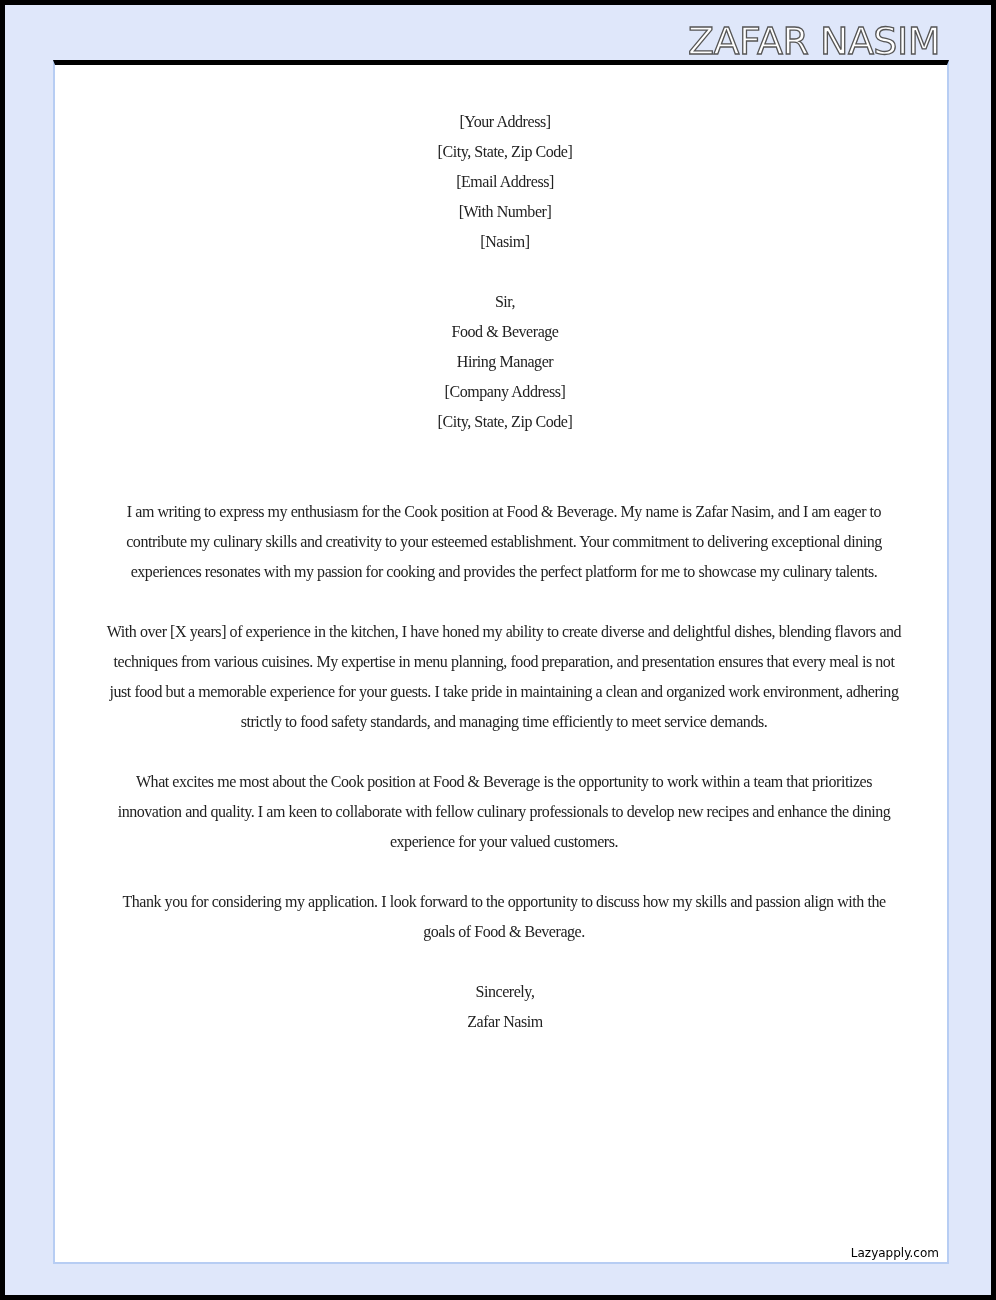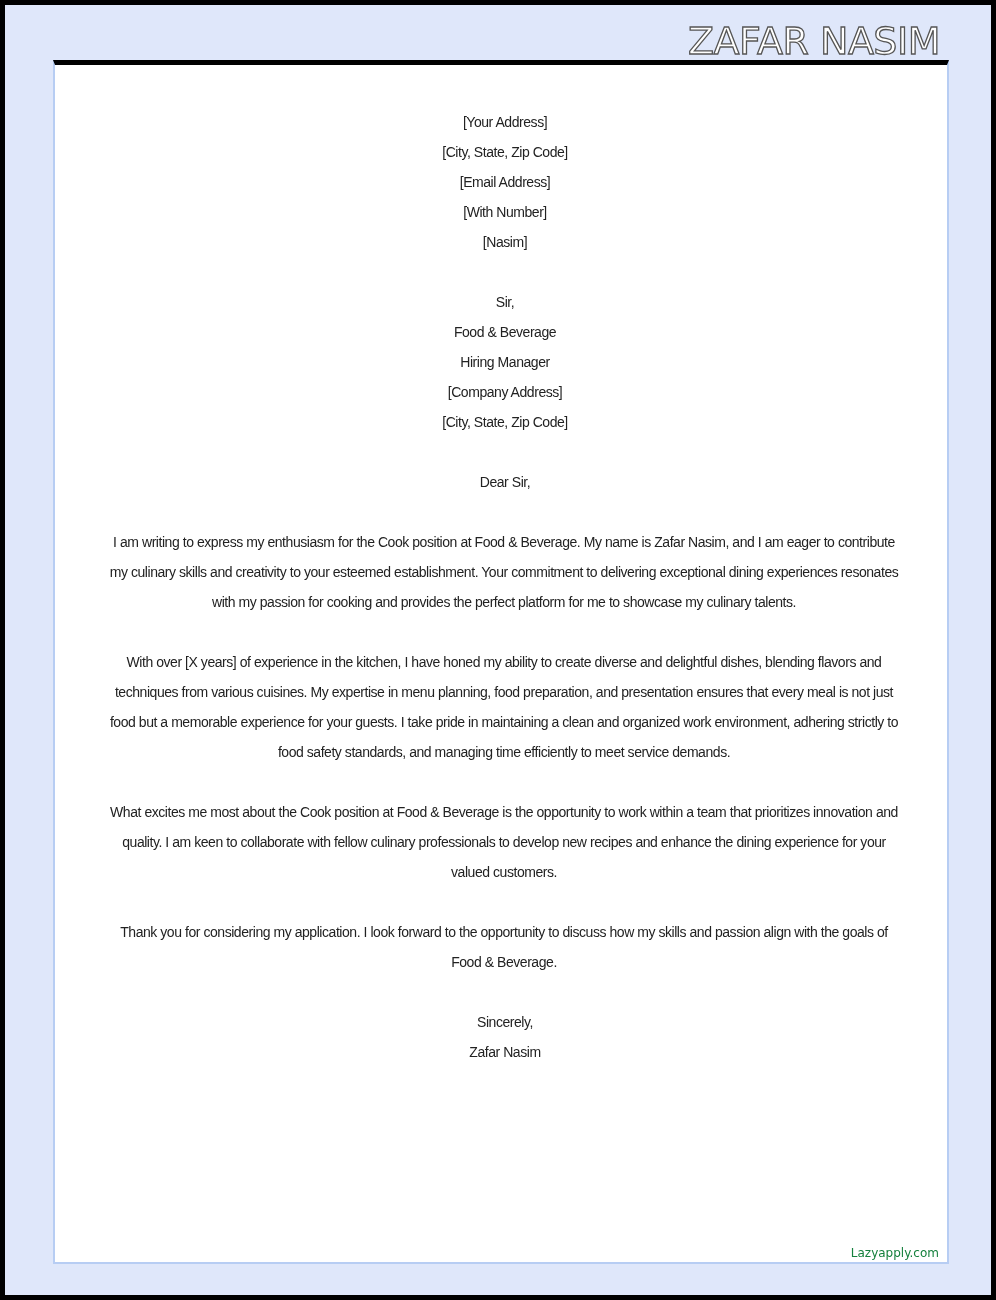--- a/index.html
+++ b/index.html
@@ -26,31 +26,31 @@
     position: absolute; left: 48px; top: 55px; width: 896px; height: 1204px;
     background: #ffffff;
     border-left: 2px solid #b7cdf3;
     border-right: 2px solid #b7cdf3;
     border-bottom: 2px solid #b7cdf3;
     border-top: 5px solid #000;
     box-sizing: border-box;
   }
   .content {
     position: absolute; left: 50px; top: 42px; width: 800px;
-    font-size: 14px; line-height: 30px; color: #222;
-    font-family: Liberation Sans, sans-serif;
+    font-size: 16px; line-height: 30px; color: #222;
+    font-family: Liberation Serif, serif;
     letter-spacing: -0.45px;
   }
   .line { display: block; white-space: nowrap; }
   .gap { height: 30px; }
   .para { white-space: normal; width: 798px; }
   .date-line { color: #2e8ee6; margin-top: 10px; }
   .footer-brand {
     position: absolute; right: 8px; bottom: 2px;
-    font-size: 12px; color: #15803d;
+    font-size: 12px; color: #000000;
   }
 </style>
 </head>
 <body>
 
 <div class="frame">
   <div class="name-heading">ZAFAR NASIM</div>
 
   <div class="page">
     <div class="content">
@@ -63,21 +63,20 @@
       </div>
       <div class="gap"></div>
       <div>
         <span class="line">Sir,</span>
         <span class="line">Food &amp; Beverage</span>
         <span class="line">Hiring Manager</span>
         <span class="line">[Company Address]</span>
         <span class="line">[City, State, Zip Code]</span>
       </div>
       <div class="gap"></div>
-      <span class="line">Dear Sir,</span>
       <div class="gap"></div>
       <div class="para">I am writing to express my enthusiasm for the Cook position at Food &amp; Beverage. My name is Zafar Nasim, and I am eager to contribute my culinary skills and creativity to your esteemed establishment. Your commitment to delivering exceptional dining experiences resonates with my passion for cooking and provides the perfect platform for me to showcase my culinary talents.</div>
       <div class="gap"></div>
       <div class="para">With over [X years] of experience in the kitchen, I have honed my ability to create diverse and delightful dishes, blending flavors and techniques from various cuisines. My expertise in menu planning, food preparation, and presentation ensures that every meal is not just food but a memorable experience for your guests. I take pride in maintaining a clean and organized work environment, adhering strictly to food safety standards, and managing time efficiently to meet service demands.</div>
       <div class="gap"></div>
       <div class="para">What excites me most about the Cook position at Food &amp; Beverage is the opportunity to work within a team that prioritizes innovation and quality. I am keen to collaborate with fellow culinary professionals to develop new recipes and enhance the dining experience for your valued customers.</div>
       <div class="gap"></div>
       <div class="para">Thank you for considering my application. I look forward to the opportunity to discuss how my skills and passion align with the goals of Food &amp; Beverage.</div>
       <div class="gap"></div>
       <div>

